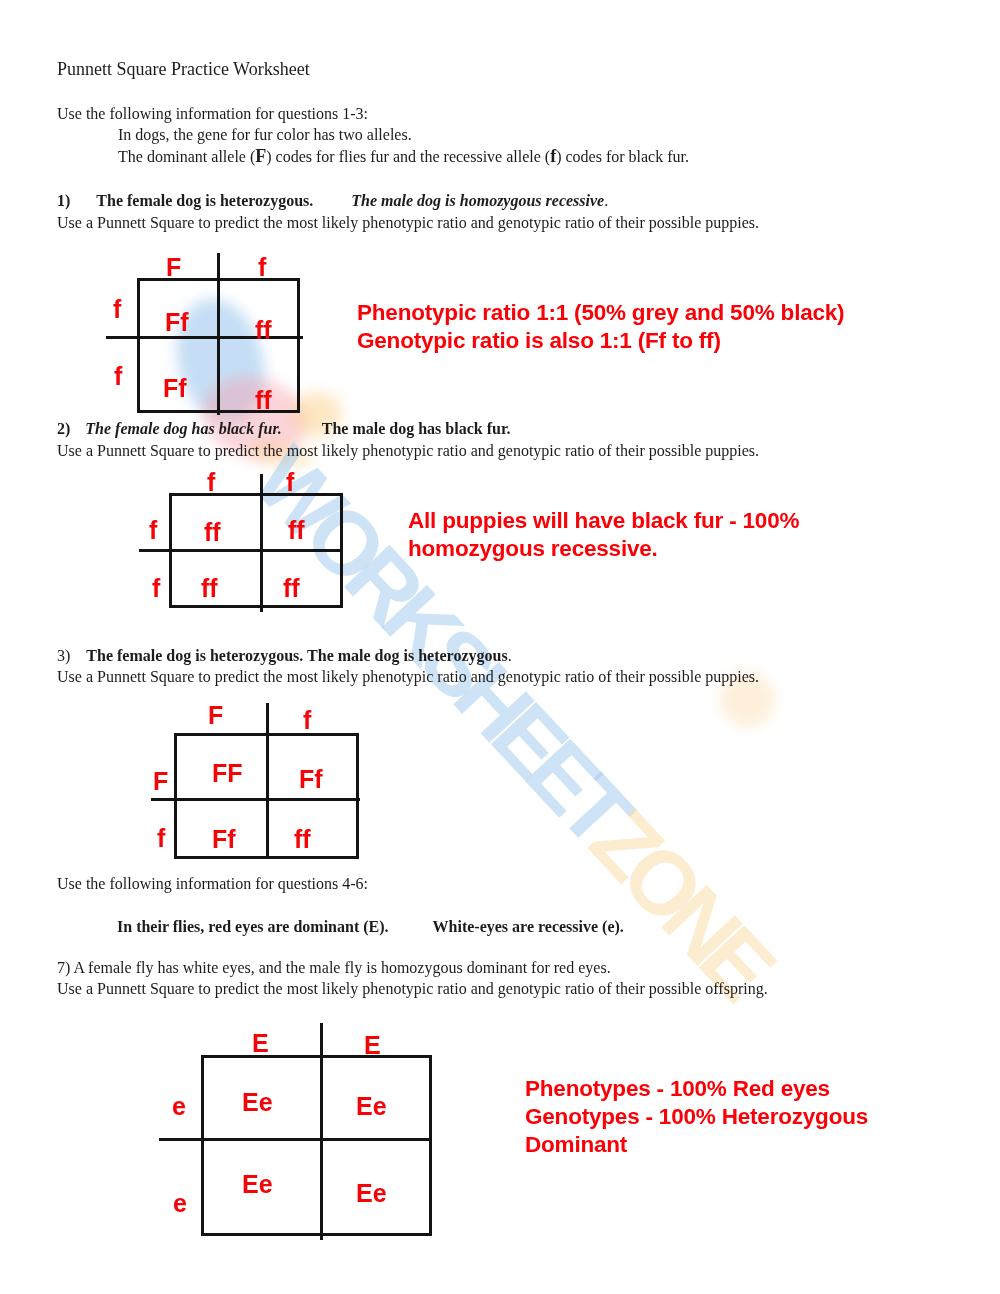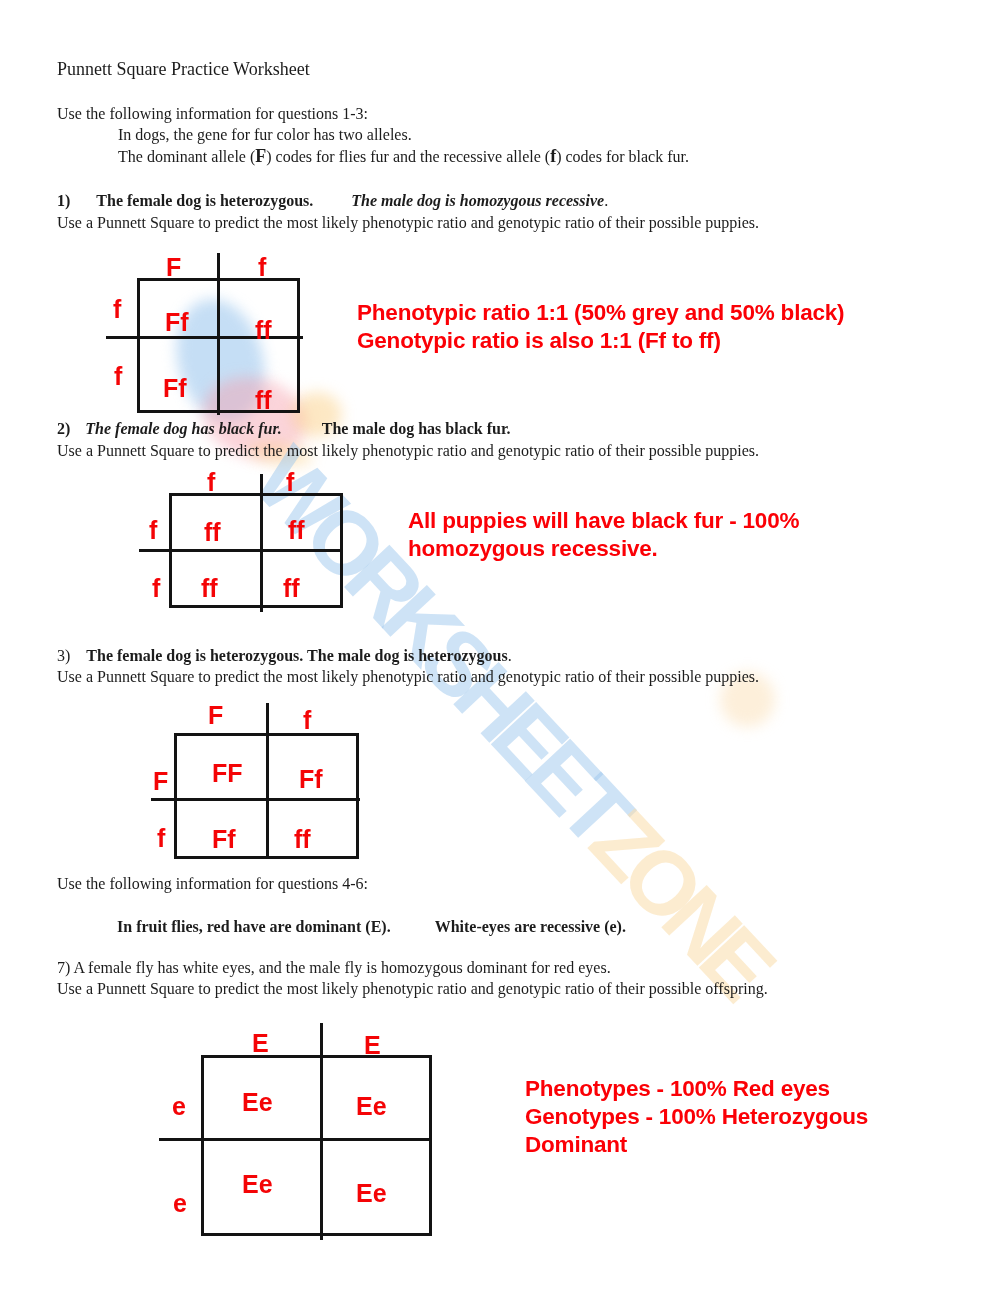--- a/index.html
+++ b/index.html
@@ -116,21 +116,21 @@
       <span class="abs allele" style="left:212px; top:761px;">FF</span>
       <span class="abs allele" style="left:299px; top:767px;">Ff</span>
       <span class="abs allele" style="left:212px; top:827px;">Ff</span>
       <span class="abs allele" style="left:294px; top:827px;">ff</span>
     </div>
 
     <div class="abs ans" style="left:430px; top:716px;">
       </div>
 
     <div class="abs txt" style="left:57px; top:873px;">Use the following information for questions 4-6:</div>
-    <div class="abs txt" style="left:117px; top:916px;"><span class="b">In fruit flies, red have are dominant (E).</span><span class="b" style="margin-left:44px;">White-eyes are recessive (e).</span></div>
+    <div class="abs txt" style="left:117px; top:916px;"><span class="b">In their flies, red eyes are dominant (E).</span><span class="b" style="margin-left:44px;">White-eyes are recessive (e).</span></div>
 
     <div class="abs txt" style="left:57px; top:957px;">7) A female fly has white eyes, and the male fly is homozygous dominant for red eyes.</div>
     <div class="abs txt" style="left:57px; top:978px;">Use a Punnett Square to predict the most likely phenotypic ratio and genotypic ratio of their possible offspring.</div>
 
     <div class="sq">
       <div class="abs box" style="left:201px; top:1055px; width:231px; height:181px;"></div>
       <div class="abs vline" style="left:320px; top:1023px; height:217px;"></div>
       <div class="abs hline" style="left:159px; top:1138px; width:273px;"></div>
       <span class="abs allele" style="left:252px; top:1031px;">E</span>
       <span class="abs allele" style="left:364px; top:1033px;">E</span>

